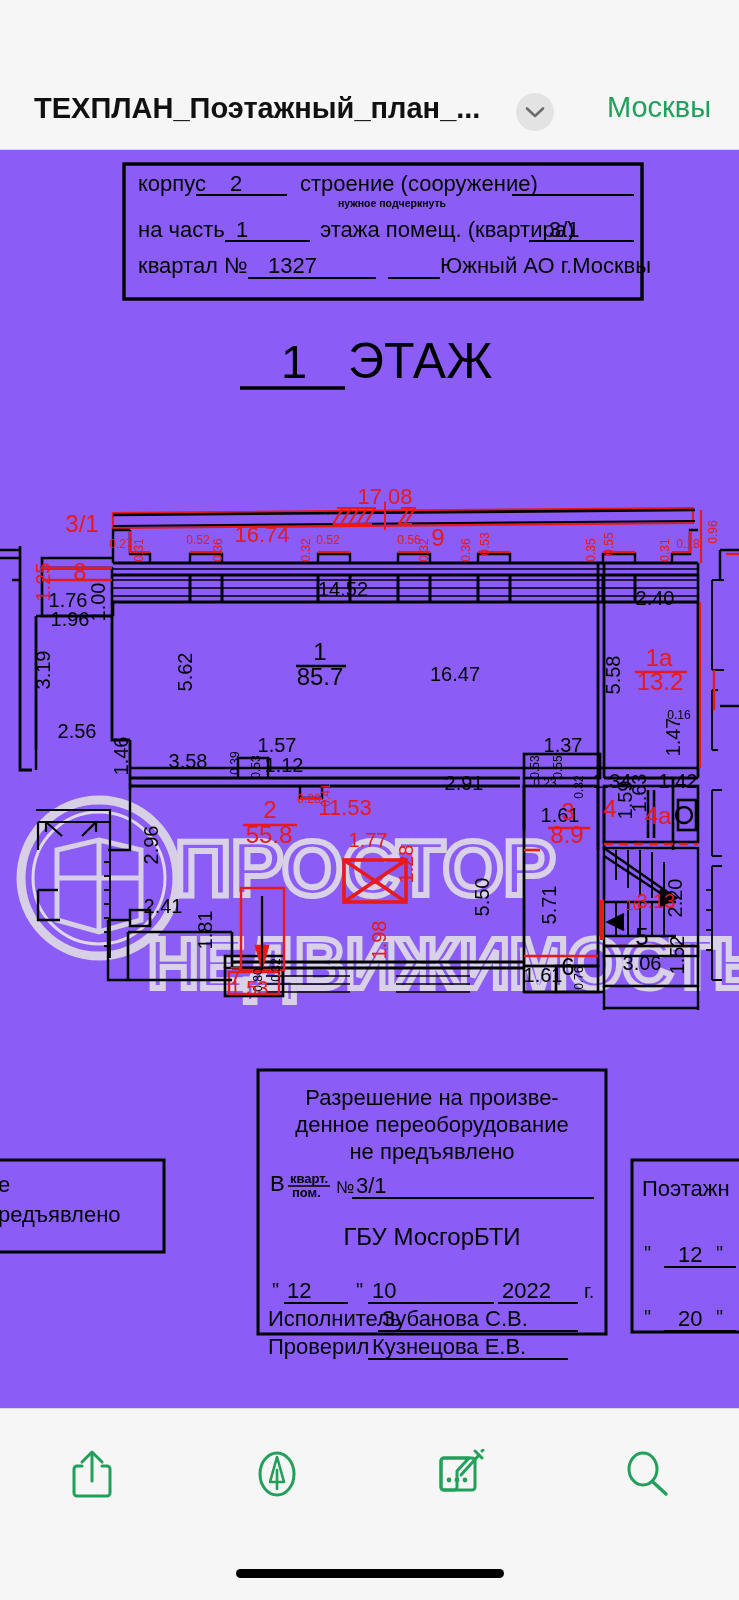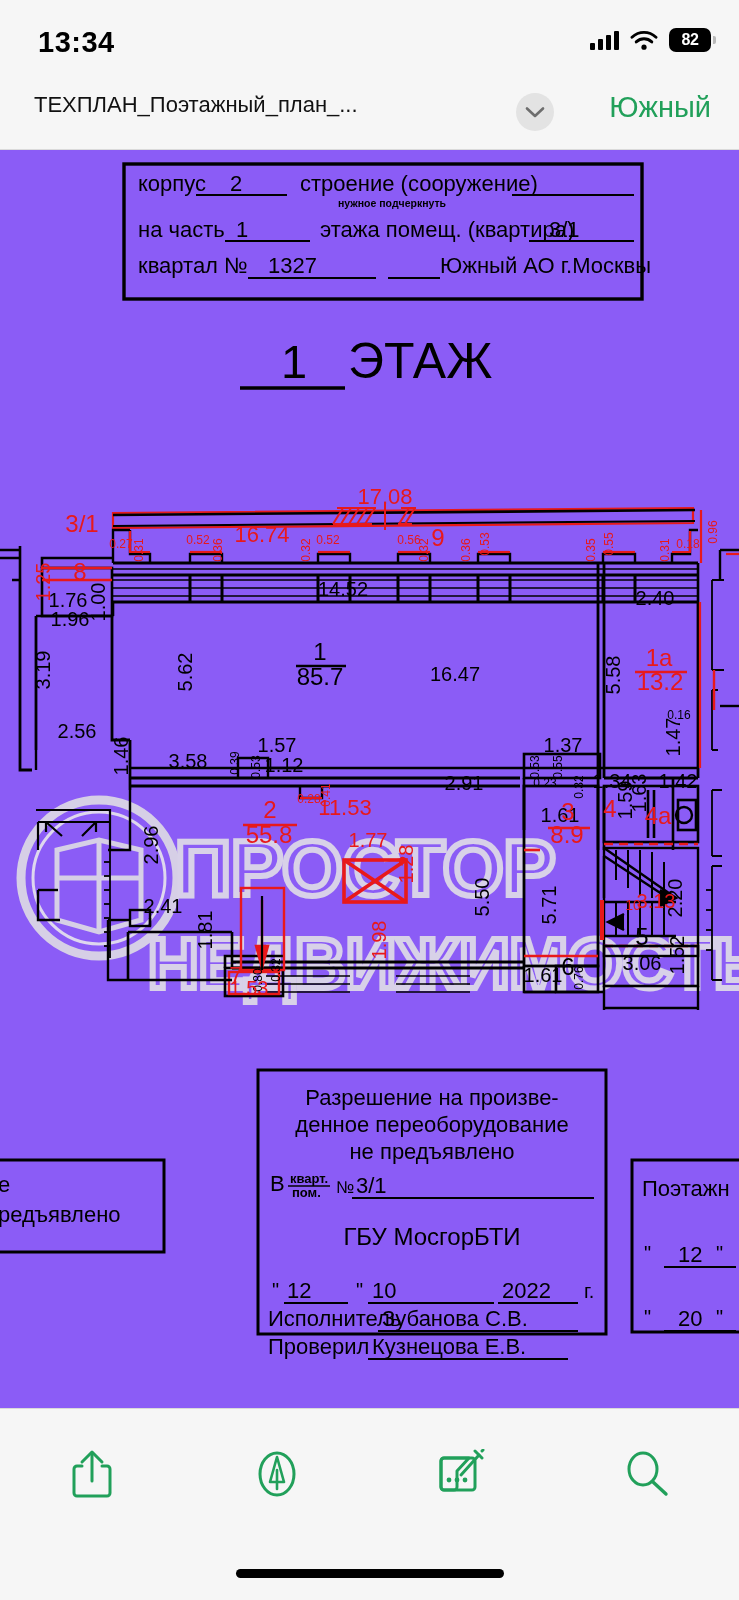--- a/index.html
+++ b/index.html
@@ -38,21 +38,21 @@
   .batt:after{content:"";position:absolute;right:-5px;top:8px;width:3px;height:8px;
     background:#b9b9b9;border-radius:0 2px 2px 0;}
 
   
   .navbar{
     position:absolute; left:0; top:72px; width:739px; height:78px;
     background:#f6f6f6; border-bottom:1px solid #dadada;
   }
   .doc-title{
     position:absolute; left:34px; top:20px;
-    font-size:22px; font-weight:400; color:#111;
+    font-size:29px; font-weight:700; color:#111;
     max-width:470px; white-space:nowrap; overflow:hidden;
   }
   .chev-btn{
     position:absolute; left:516px; top:21px;
     width:38px;height:38px;border-radius:50%;background:#e3e3e3;
     display:flex;align-items:center;justify-content:center;
   }
   .chev-btn svg{display:block}
   .done-btn{
     position:absolute; right:28px; top:19px;
@@ -79,48 +79,29 @@
   .home-ind{
     position:absolute; left:50%; transform:translateX(-50%);
     bottom:22px; width:268px; height:9px; background:#000; border-radius:5px;
   }
 </style>
 </head>
 <body>
 
 <div id="app">
 
-  <div class="statusbar">
-    <div class="status-time">13:34</div>
-    <div class="status-right">
-      <div class="sig">
-          <i></i>
-          <i></i>
-          <i></i>
-          <i></i>
-        </div>
-      <svg width="28" height="21" viewBox="0 0 28 21">
-        <path d="M2 7.2C5.4 4.1 9.5 2.4 14 2.4s8.6 1.7 12 4.8" stroke="#000" stroke-width="2.9" fill="none" stroke-linecap="round"></path>
-        <path d="M6.2 11.9c2.2-2 4.9-3.1 7.8-3.1s5.6 1.1 7.8 3.1" stroke="#000" stroke-width="2.9" fill="none" stroke-linecap="round"></path>
-        <circle cx="14" cy="17.2" r="2.6" fill="#000"></circle>
-      </svg>
-      <div class="batt">
-        <span>82</span>
-      </div>
-    </div>
-  </div>
 
   <div class="navbar">
     <div class="doc-title">ТЕХПЛАН_Поэтажный_план_...</div>
     <div class="chev-btn">
       <svg width="20" height="13" viewBox="0 0 20 13">
         <path d="M2 2.5 L10 10 L18 2.5" stroke="#6d6d6d" stroke-width="2.6" fill="none" stroke-linecap="round" stroke-linejoin="round"></path>
       </svg>
     </div>
-    <div class="done-btn">Южный</div>
+    <div class="done-btn">Москвы</div>
   </div>
 
   <div class="page">
     <svg width="739" height="1258" viewBox="0 0 739 1258">
 
       <defs>
         <style>
           .blk{stroke:#000;fill:none}
           .red{stroke:#e8191b;fill:none}
           .tb{font-family:"Liberation Sans",sans-serif;fill:#000}

